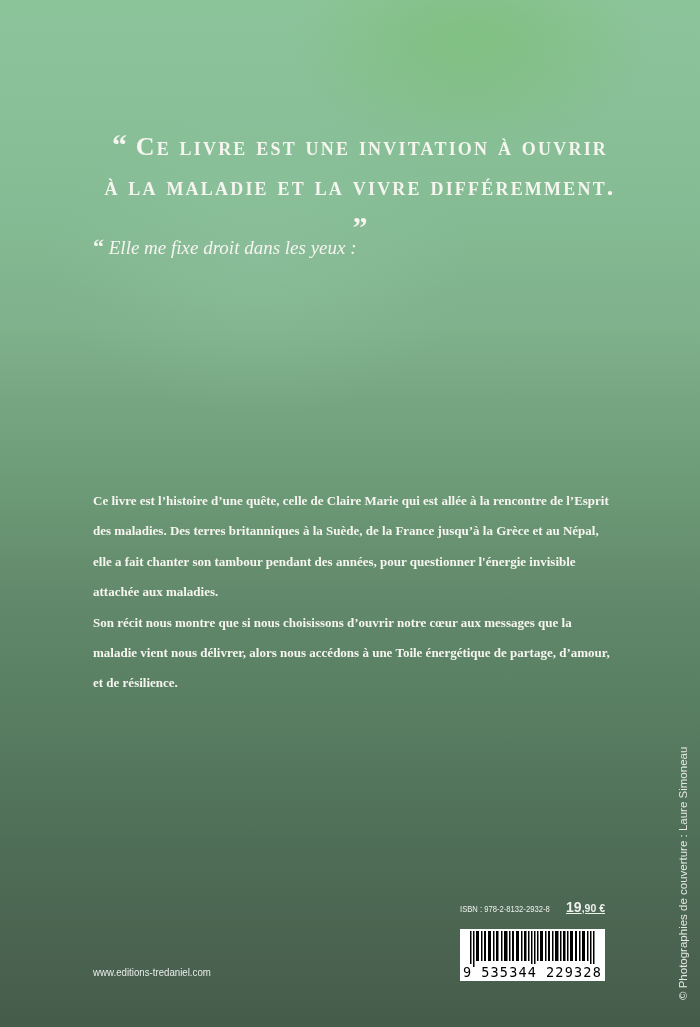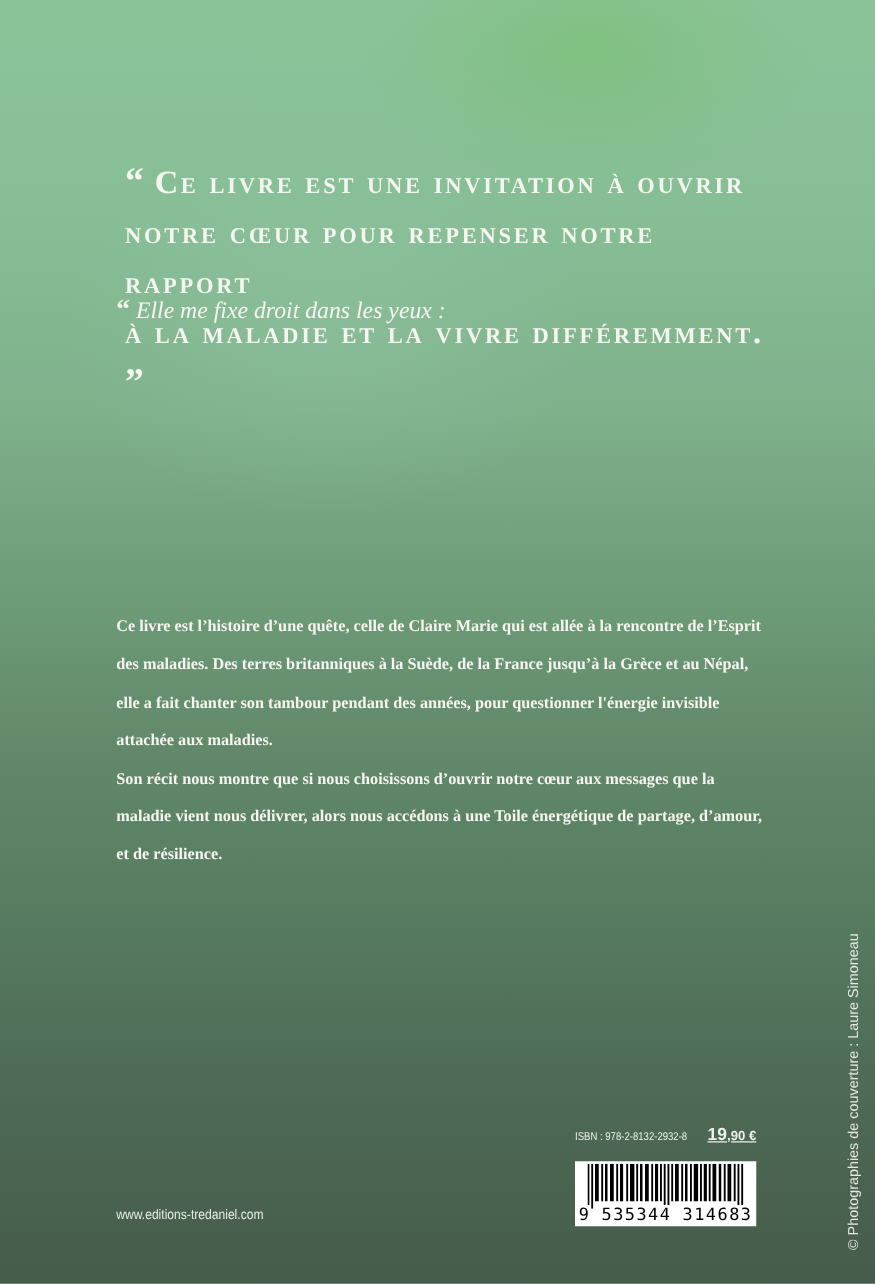--- a/index.html
+++ b/index.html
@@ -10,20 +10,21 @@
   .cover {
     position: relative; width: 700px; height: 1027px; overflow: hidden;
     background:
       radial-gradient(ellipse 260px 160px at 470px 40px, rgba(120,190,110,0.55), rgba(120,190,110,0) 70%),
       radial-gradient(ellipse 300px 220px at 260px 260px, rgba(150,200,170,0.35), rgba(150,200,170,0) 70%),
       linear-gradient(180deg, #8cc49a 0%, #86bd95 18%, #7fb18b 32%, #6f9e7a 45%, #62896b 58%, #587d61 70%, #4f6e57 82%, #4a6350 92%, #465c4b 100%);
     color: #f6f5ef;
   }
   .headline {
     position: absolute; left: 100px; top: 125px; width: 520px;
+    text-align: center;
     font-family: "Liberation Serif", serif;
     font-variant: small-caps;
     font-weight: bold;
     font-size: 26px; line-height: 40px;
     letter-spacing: 2.2px;
   }
   .headline .q { font-size: 30px; letter-spacing: 0; }
   .quote-block {
     position: absolute; left: 93px; top: 232px; width: 517px;
     font-family: "Liberation Serif", serif;
@@ -73,21 +74,20 @@
     font-size: 11.5px; color: #e4e8e2; white-space: nowrap;
   }
 </style>
 </head>
 <body>
 
 <div class="cover">
 
   <div class="headline">
     <div><span class="q">“</span> <span>Ce livre est une invitation à ouvrir</span></div>
-    <div>notre cœur pour repenser notre rapport</div>
     <div><span>à la maladie et la vivre différemment.</span> <span class="q">”</span></div>
   </div>
 
   <div class="quote-block">
     <p class="first"><span class="q">“</span> <span>Elle me fixe droit dans les yeux :</span></p>
   </div>
 
   <div class="body-text">
     <p>Ce livre est l’histoire d’une quête, celle de Claire Marie qui est allée à la rencontre de l’Esprit des maladies. Des terres britanniques à la Suède, de la France jusqu’à la Grèce et au Népal, elle a fait chanter son tambour pendant des années, pour questionner l'énergie invisible attachée aux maladies.</p>
     <p>Son récit nous montre que si nous choisissons d’ouvrir notre cœur aux messages que la maladie vient nous délivrer, alors nous accédons à une Toile énergétique de partage, d’amour, et de résilience.</p>
@@ -135,18 +135,18 @@
           <rect x="109" y="0" width="1.5" height="30"></rect>
         <rect x="112" y="0" width="3" height="30"></rect>
           <rect x="117" y="0" width="1.5" height="30"></rect>
         <rect x="120" y="0" width="1.5" height="36"></rect>
           <rect x="123" y="0" width="1.5" height="36"></rect>
       </g>
     </svg>
     <div class="barcode-digits">
       <span>9</span>
       <span>535344</span>
-      <span>314683</span>
+      <span>229328</span>
     </div>
   </div>
 
   <div class="credit">© Photographies de couverture : Laure Simoneau</div>
 </div>
 
 </body></html>

